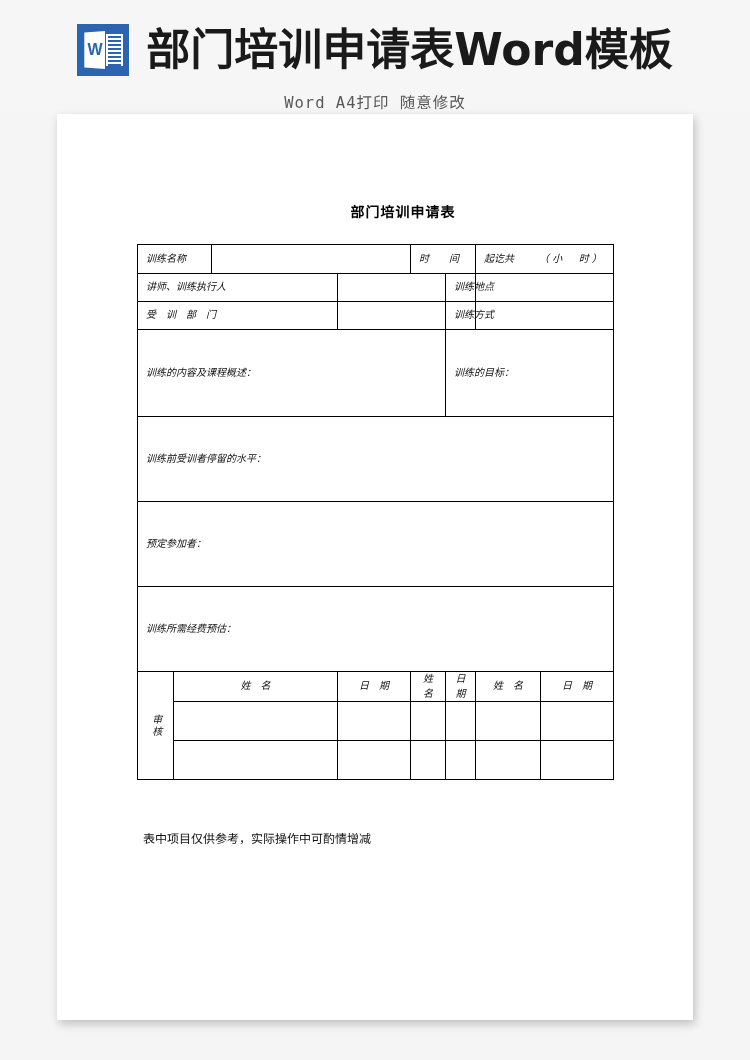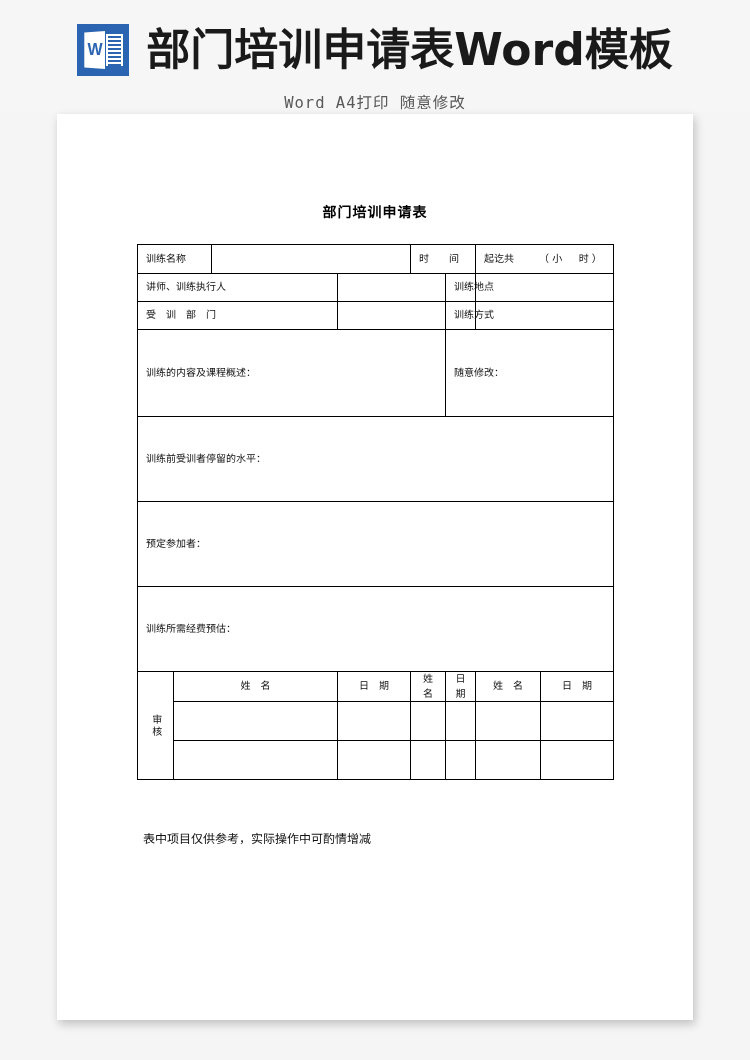--- a/index.html
+++ b/index.html
@@ -114,32 +114,34 @@
     position: absolute;
     left: 0;
     top: 87px;
     width: 636px;
     text-align: center;
     font-family: "DejaVu Sans", "Liberation Sans", sans-serif;
     font-size: 14px;
     font-weight: bold;
     color: #000;
     letter-spacing: 1px;
+    padding-left: 28px;
   }
 
   
   table.form {
     position: absolute;
     left: 80px;
     top: 130px;
     width: 476px;
     border-collapse: collapse;
     table-layout: fixed;
     font-size: 10.5px;
     color: #111;
+    font-style: italic;
   }
   table.form td {
     border: 1px solid #000;
     padding: 0 8px;
     vertical-align: middle;
     font-family: "DejaVu Serif", "Liberation Serif", serif;
     font-size: 10px;
     line-height: 1.45;
   }
   td.tall { vertical-align: top; padding-top: 20px; }
@@ -241,21 +243,21 @@
       <td colspan="3"></td>
       <td class="lbl" colspan="1">训练方式</td>
       <td colspan="2"></td>
     </tr>
 
     <tr class="r-content">
       <td class="tall" colspan="6">
         <span>训练的内容及课程概述：</span>
       </td>
       <td class="tall" colspan="3">
-        <span>随意修改：</span>
+        <span>训练的目标：</span>
       </td>
     </tr>
 
     <tr class="r-block">
       <td class="tall" colspan="9">
         <span>训练前受训者停留的水平：</span>
       </td>
     </tr>
 
     <tr class="r-block">

